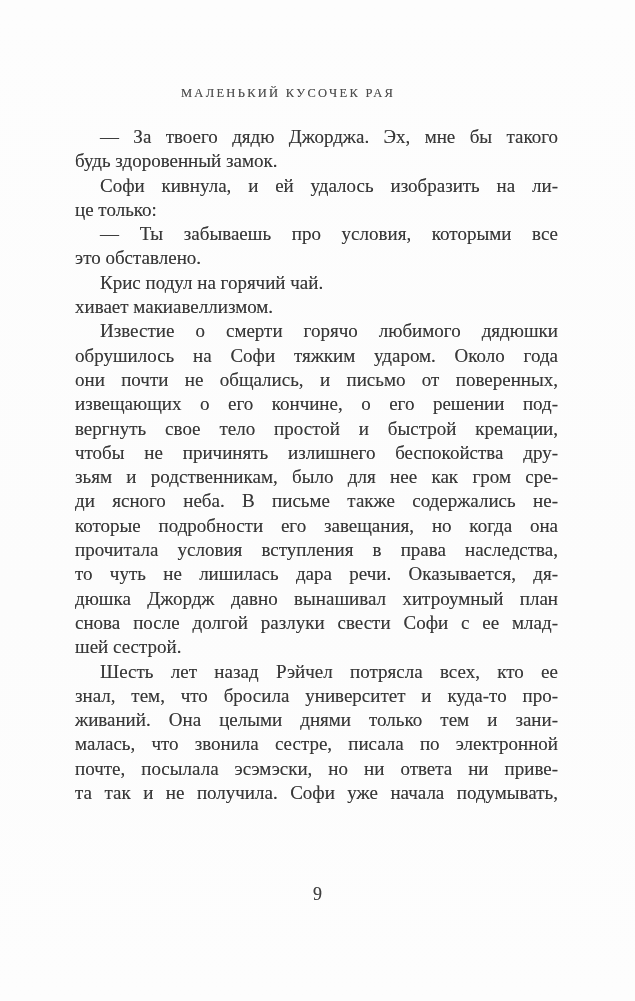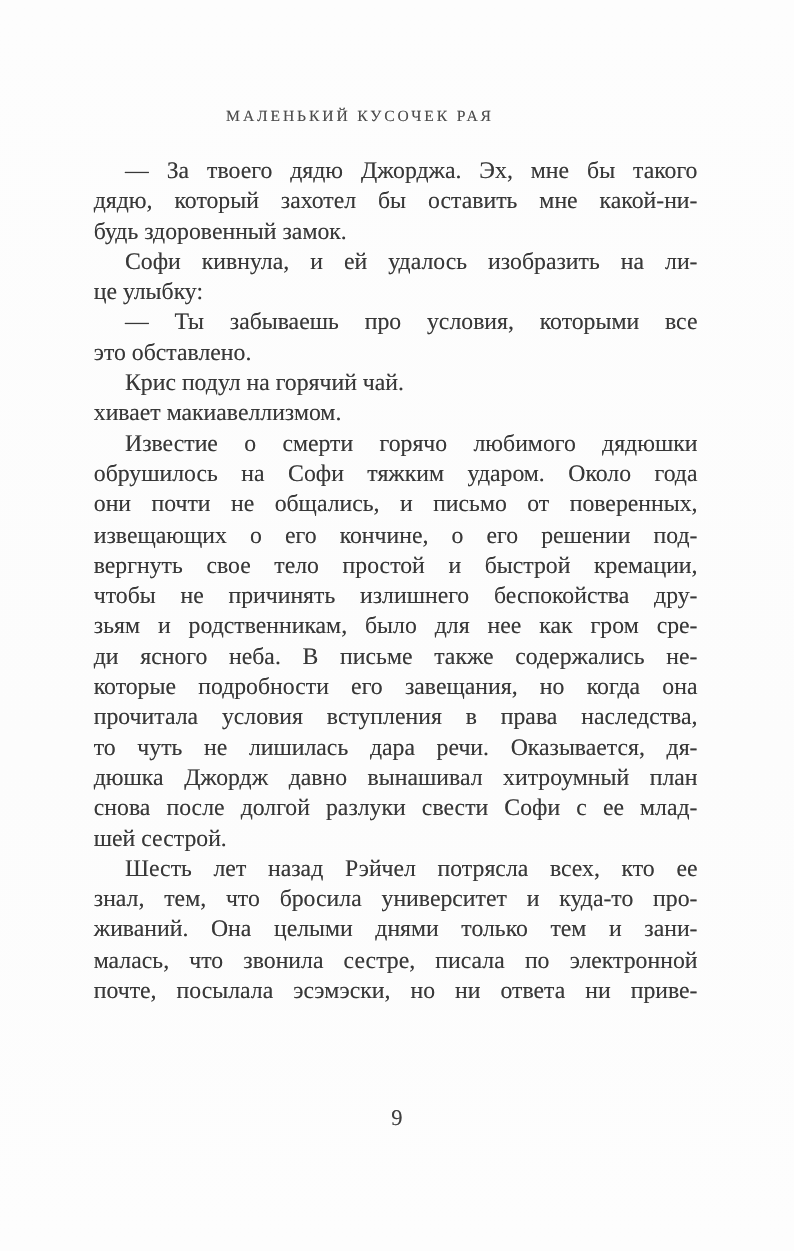--- a/index.html
+++ b/index.html
@@ -71,26 +71,25 @@
 </style>
 </head>
 <body>
 
 <div class="page">
   <div class="running-header">МАЛЕНЬКИЙ КУСОЧЕК РАЯ</div>
 
   <main class="body-text">
       <div class="para">
         <div class="line indent">— За твоего дядю Джорджа. Эх, мне бы такого</div>
-        <div class="line">дядю, который захотел бы оставить мне какой-ни-</div>
         <div class="line natural">будь здоровенный замок.</div>
       </div>
       <div class="para">
         <div class="line indent">Софи кивнула, и ей удалось изобразить на ли-</div>
-        <div class="line natural">це улыбку:</div>
+        <div class="line natural">це только:</div>
       </div>
       <div class="para">
         <div class="line indent">— Ты забываешь про условия, которыми все</div>
         <div class="line natural">это обставлено.</div>
       </div>
       <div class="para">
         <div class="line indent natural">Крис подул на горячий чай.</div>
       </div>
       <div class="para">
         <div class="line natural">хивает макиавеллизмом.</div>
@@ -110,17 +109,18 @@
         <div class="line">дюшка Джордж давно вынашивал хитроумный план</div>
         <div class="line">снова после долгой разлуки свести Софи с ее млад-</div>
         <div class="line natural">шей сестрой.</div>
       </div>
       <div class="para">
         <div class="line indent">Шесть лет назад Рэйчел потрясла всех, кто ее</div>
         <div class="line">знал, тем, что бросила университет и куда-то про-</div>
         <div class="line">живаний. Она целыми днями только тем и зани-</div>
         <div class="line">малась, что звонила сестре, писала по электронной</div>
         <div class="line">почте, посылала эсэмэски, но ни ответа ни приве-</div>
+        <div class="line">та так и не получила. Софи уже начала подумывать,</div>
       </div>
     </main>
 
   <div class="page-number">9</div>
 </div>
 
 </body></html>

